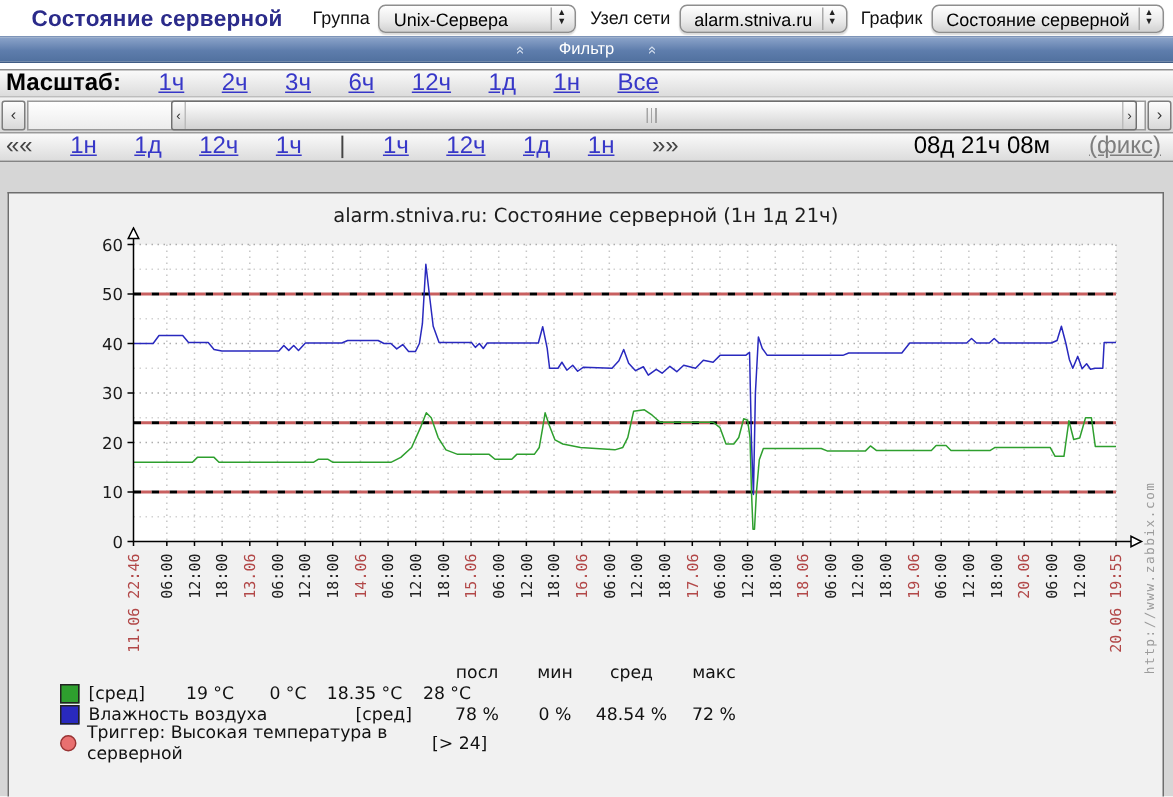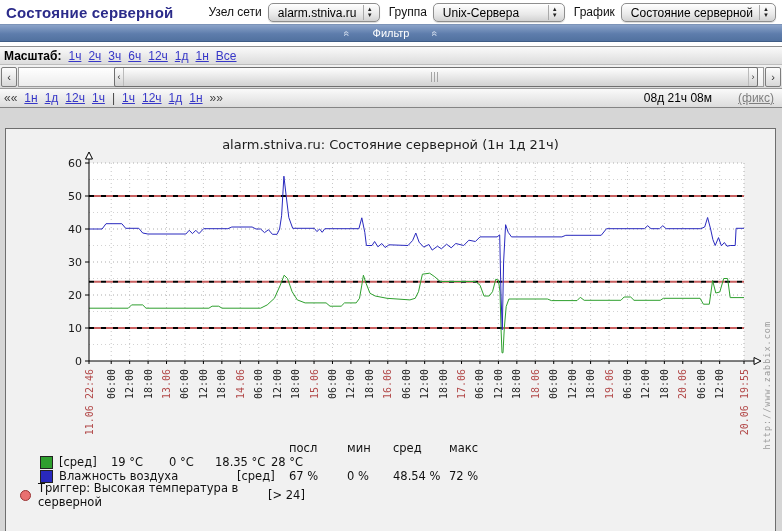--- a/index.html
+++ b/index.html
@@ -1,41 +1,41 @@
 <!DOCTYPE html>
 <html><head>
 <meta charset="utf-8">
 <style>
   * { margin:0; padding:0; box-sizing:border-box; }
   html,body { width:782px; height:531px; overflow:hidden; background:#fff;
     font-family:"Liberation Sans", sans-serif; }
 
   
-  .hdr { height:24px; display:flex; align-items:center; background:#fff; padding:0 6px 0 6px; }
+  .hdr { height:24px; display:flex; align-items:center; background:#fff; padding:0 6px 0 21px; }
   .hdr-title { font-size:15px; font-weight:bold; color:#2B2B8A; letter-spacing:.2px; }
   .hdr-controls { margin-left:auto; display:flex; align-items:center; gap:9px; }
   .ctl { display:flex; align-items:center; gap:6px; }
   .ctl-label { font-size:12px; color:#111; }
   .mac-select { position:relative; height:19px; border:1px solid #8E8E8E; border-radius:5px;
     background:linear-gradient(#ffffff,#e9e9e9 60%,#d2d2d2); padding:2px 22px 0 9px;
     font-size:12px; color:#000; box-shadow:0 1px 1px rgba(0,0,0,.15); white-space:nowrap; }
   .mac-select .arrows { position:absolute; right:3px; top:1px; width:13px; height:15px;
     border-left:1px solid #aaa; display:flex; flex-direction:column; align-items:center;
     justify-content:center; font-size:6px; line-height:6px; color:#222; }
 
   
   .filterbar { height:18px; background:linear-gradient(#8BA3C9,#5E7DAC 55%,#51719F);
     border-top:1px solid #7D94B8; border-bottom:1px solid #3F5C85; color:#fff;
     display:flex; align-items:center; justify-content:center; gap:23px; font-size:11px; }
   .chev-up { display:inline-block; transform:rotate(90deg); font-size:10px; color:#D7E1F0; }
   .gap1 { height:4px; background:#fff; }
 
   
   .row { background:linear-gradient(#FAFAFA,#DCDCDC); border-top:1px solid #9a9a9a;
-    display:flex; align-items:center; font-size:12px; }
+    display:flex; align-items:center; font-size:16px;gap:18px; }
   .scale-row { height:18px; padding:0 4px; border-top:1px solid #8f8f8f; }
   .scale-label { font-weight:bold; color:#000; margin-right:7px; }
   a.lnk { color:#3737C8; text-decoration:underline; margin-right:7px; cursor:pointer; }
   a.dlnk { color:#26267E; text-decoration:underline; cursor:pointer; }
   .scale-dates { margin-left:auto; display:flex; gap:6px; color:#26267E; }
 
   .scroll-row { height:24px; position:relative; background:linear-gradient(#F2F2F2,#DADADA); border-top:1px solid #bdbdbd; }
   .sbtn { position:absolute; top:2px; width:16px; height:20px; border:1px solid #7d7d7d; border-radius:2px;
     background:linear-gradient(#fdfdfd,#d8d8d8); font-size:11px; color:#333; text-align:center; line-height:18px; cursor:pointer; }
   .sbtn.left { left:1px; } .sbtn.right { right:1px; }
@@ -63,47 +63,47 @@
     font-family:"DejaVu Sans", sans-serif; }
   #graph { display:block; }
   .watermark { position:absolute; top:192px; right:3px; writing-mode:vertical-rl;
     transform:rotate(180deg); font-family:"DejaVu Sans Mono", monospace; font-size:8.5px;
     color:#9C9C9C; letter-spacing:1px; }
 
   
   .legend { font-family:"DejaVu Sans", sans-serif; font-size:11.5px; color:#111; }
   .lrow { display:flex; align-items:center; height:14px; padding-left:34px; }
   .lspacer { width:249px; }
-  .c { text-align:left; }
+  .c { text-align:center; }
   .c-last { width:58px; } .c-min { width:46px; } .c-avg { width:56px; } .c-max { width:54px; }
   .sw { width:13px; height:13px; border:1px solid #222; margin-right:6px; flex:none; }
   .l-label { width:178px; }
   .l-func { width:52px; }
   .trig-block { margin-top:5px; }
-  .trow { display:flex; align-items:center; height:14px; padding-left:14px; }
+  .trow { display:flex; align-items:center; height:14px; padding-left:34px; }
   .tdot { width:11px; height:11px; border-radius:50%; border:1px solid #993333; margin-right:7px; flex:none; }
   .t-label { width:230px; }
 </style>
 </head>
 <body>
 
 <div class="hdr">
   <span class="hdr-title">Состояние серверной</span>
   <div class="hdr-controls">
     <div class="ctl">
+      <span class="ctl-label">Группа</span>
+      <div class="mac-select" style="min-width:132px">
+        <span>Unix-Сервера</span>
+        <span class="arrows">▲<br>▼</span>
+      </div>
+    </div>
+    <div class="ctl">
       <span class="ctl-label">Узел сети</span>
       <div class="mac-select" style="min-width:112px">
         <span>alarm.stniva.ru</span>
-        <span class="arrows">▲<br>▼</span>
-      </div>
-    </div>
-    <div class="ctl">
-      <span class="ctl-label">Группа</span>
-      <div class="mac-select" style="min-width:132px">
-        <span>Unix-Сервера</span>
         <span class="arrows">▲<br>▼</span>
       </div>
     </div>
     <div class="ctl">
       <span class="ctl-label">График</span>
       <div class="mac-select" style="min-width:150px">
         <span>Состояние серверной</span>
         <span class="arrows">▲<br>▼</span>
       </div>
     </div>
@@ -325,21 +325,21 @@
         <div class="l-func">[сред]</div>
         <div class="c c-last">19 °C</div>
         <div class="c c-min">0 °C</div>
         <div class="c c-avg">18.35 °C</div>
         <div class="c c-max">28 °C</div>
       </div>
       <div class="lrow">
         <div class="sw" style="background: rgb(41, 41, 190);"></div>
         <div class="l-label">Влажность воздуха</div>
         <div class="l-func">[сред]</div>
-        <div class="c c-last">67 %</div>
+        <div class="c c-last">78 %</div>
         <div class="c c-min">0 %</div>
         <div class="c c-avg">48.54 %</div>
         <div class="c c-max">72 %</div>
       </div>
 
       <div class="trig-block">
         <div class="trow">
           <div class="tdot" style="background: rgb(233, 112, 112);"></div>
           <div class="t-label">Триггер: Высокая температура в серверной</div>
           <div>[&gt; 24]</div>

